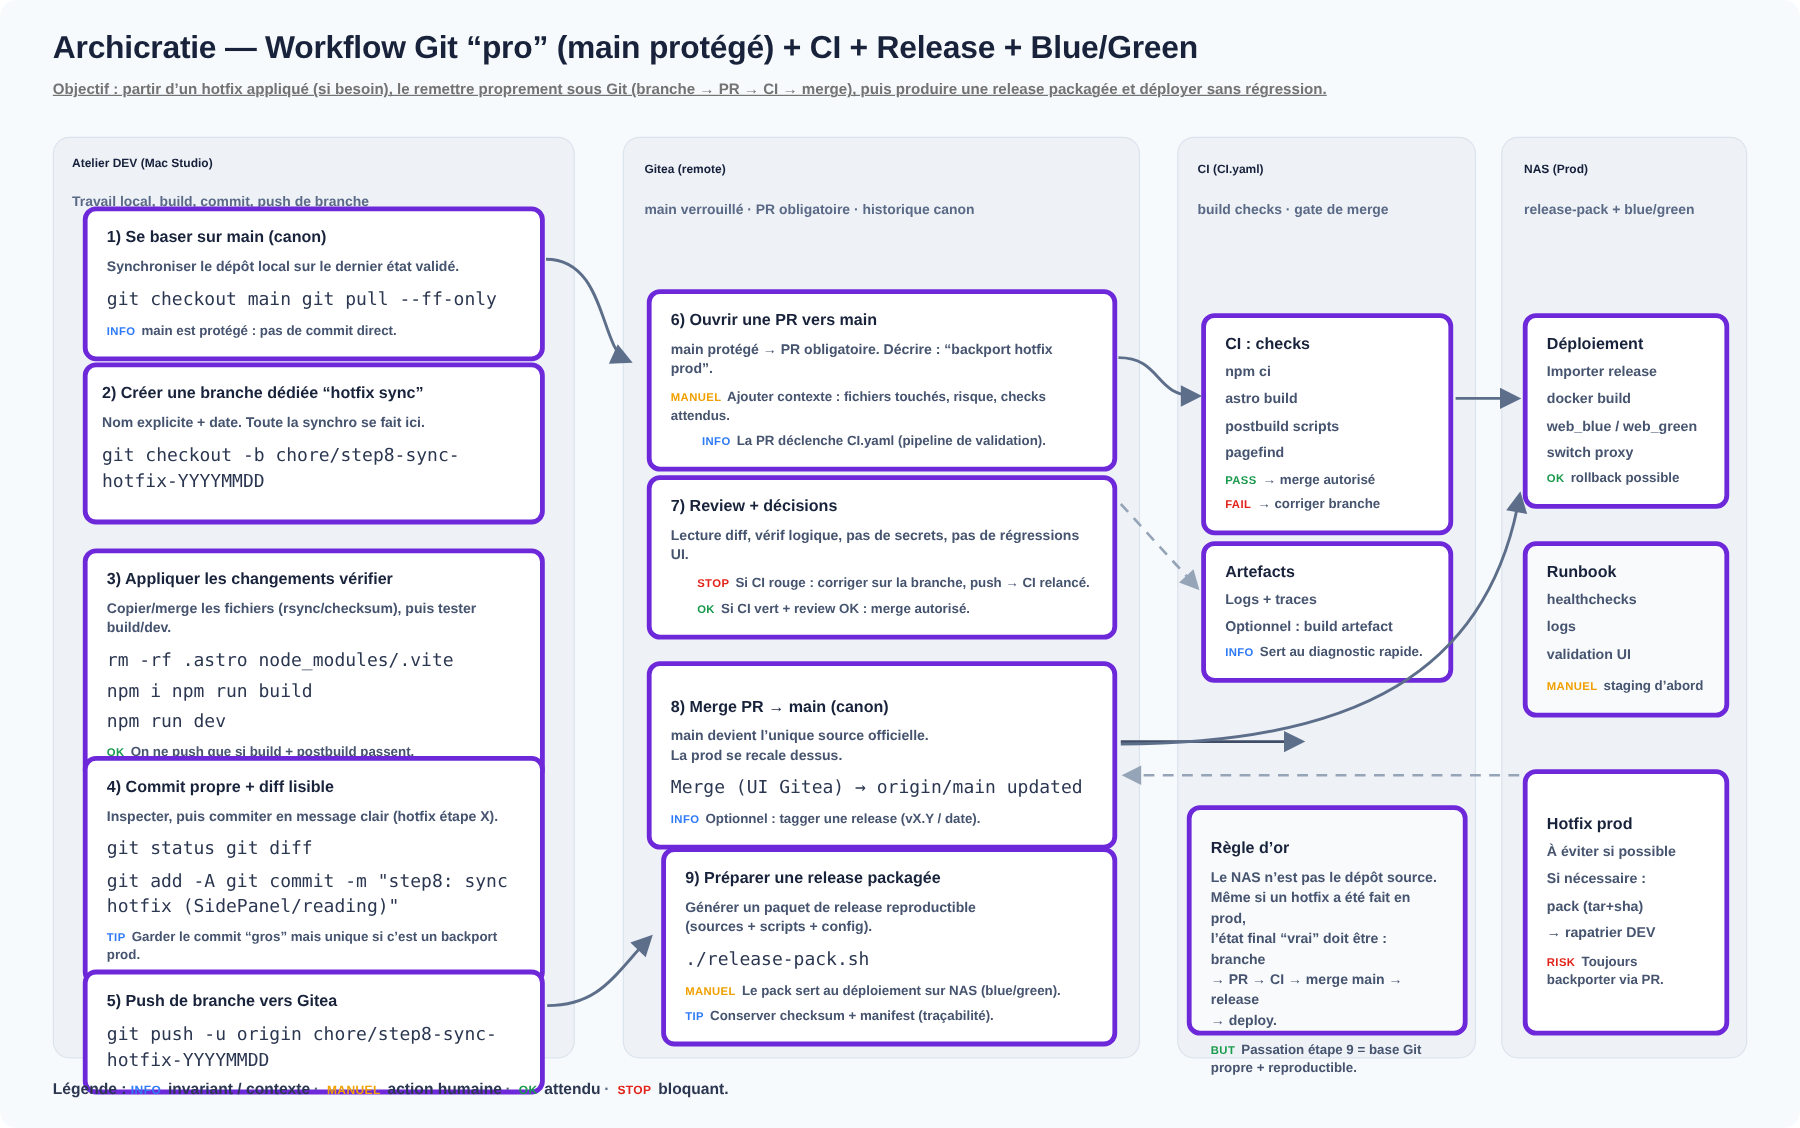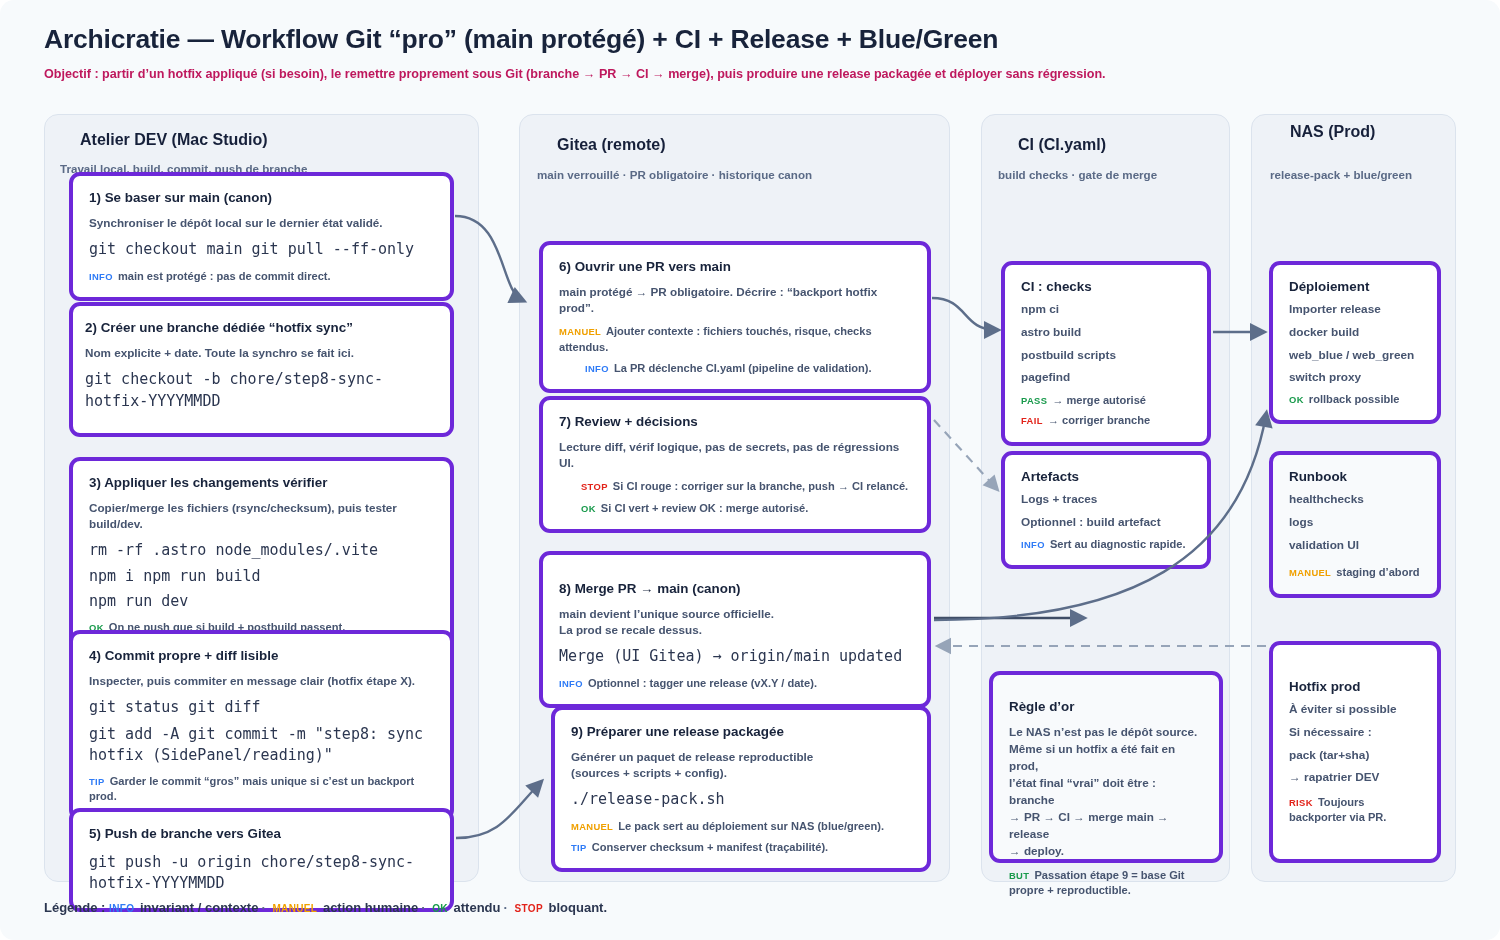--- a/index.html
+++ b/index.html
@@ -24,45 +24,45 @@
   }
 
   
   .hdr { position: absolute; left: 44px; top: 24px; width: 1400px; }
   .hdr h1 {
     font-size: 26.5px; font-weight: bold; color: #18233b;
     letter-spacing: -0.2px; line-height: 1.15;
   }
   .hdr p {
     margin-top: 12px; font-size: 12.6px; font-weight: bold;
-    color: #be185d; line-height: 1.3;
+    color: #737373; line-height: 1.3; text-decoration: underline;
   }
 
   
   .col {
     position: absolute;
     background: #eef2f7;
     border: 1px solid #dbe3ed;
     border-radius: 14px;
   }
-  .col-hd { font-size: 16px; font-weight: bold; color: #16203a; margin-left: 20px; }
+  .col-hd { font-size: 10px; font-weight: bold; color: #16203a; }
   .col-sub { margin-top: 9px; font-size: 11.6px; font-weight: bold; color: #5a6a86; }
 
   #col-dev   { left: 44px;   top: 114px; width: 435px; height: 768px; }
   #col-gitea { left: 519px;  top: 114px; width: 431px; height: 768px; }
   #col-ci    { left: 981px;  top: 114px; width: 249px; height: 768px; }
   #col-nas   { left: 1251px; top: 114px; width: 205px; height: 768px; }
 
   #col-dev .col-hd   { position: absolute; left: 15px; top: 16px; }
   #col-dev .col-sub  { position: absolute; left: 15px; top: 38px; }
   #col-gitea .col-hd  { position: absolute; left: 17px; top: 21px; }
   #col-gitea .col-sub { position: absolute; left: 17px; top: 44px; }
   #col-ci .col-hd     { position: absolute; left: 16px; top: 21px; }
   #col-ci .col-sub    { position: absolute; left: 16px; top: 44px; }
-  #col-nas .col-hd    { position: absolute; left: 18px; top: 8px; }
+  #col-nas .col-hd    { position: absolute; left: 18px; top: 21px; }
   #col-nas .col-sub   { position: absolute; left: 18px; top: 44px; }
 
   
   .card {
     position: absolute;
     background: #ffffff;
     border: 4px solid #6d28d9;
     border-radius: 11px;
     padding: 14px 16px 13px 16px;
   }

